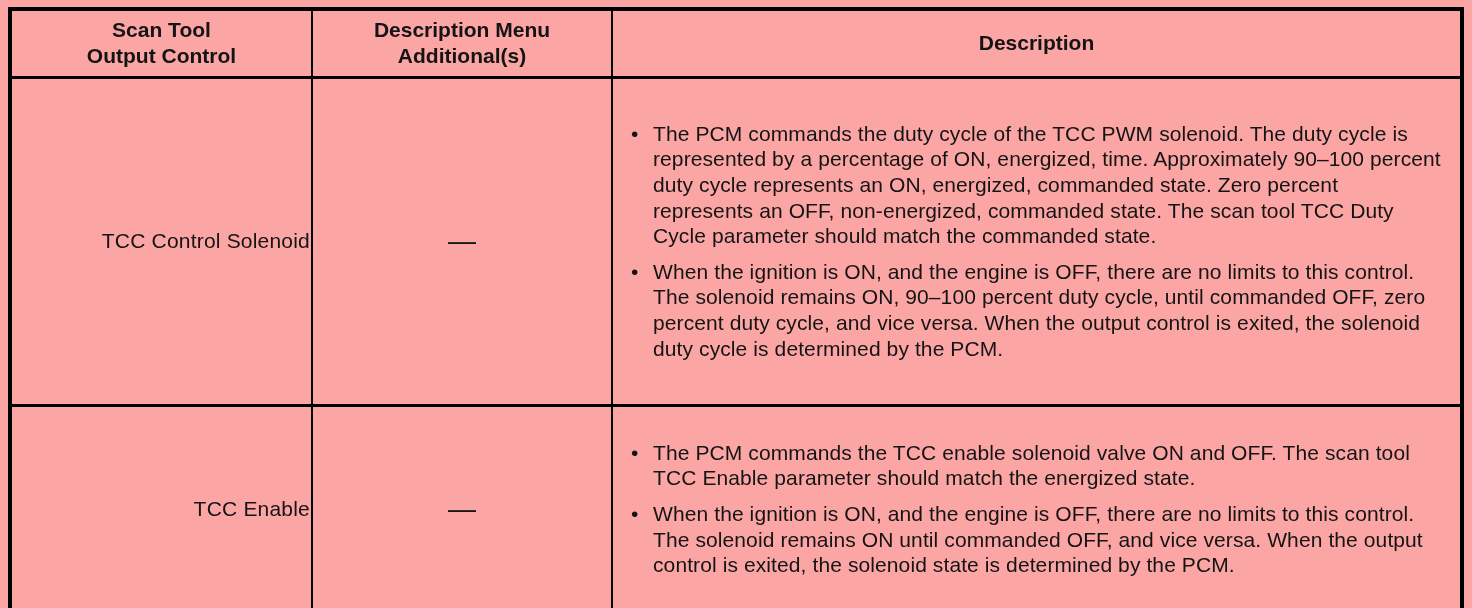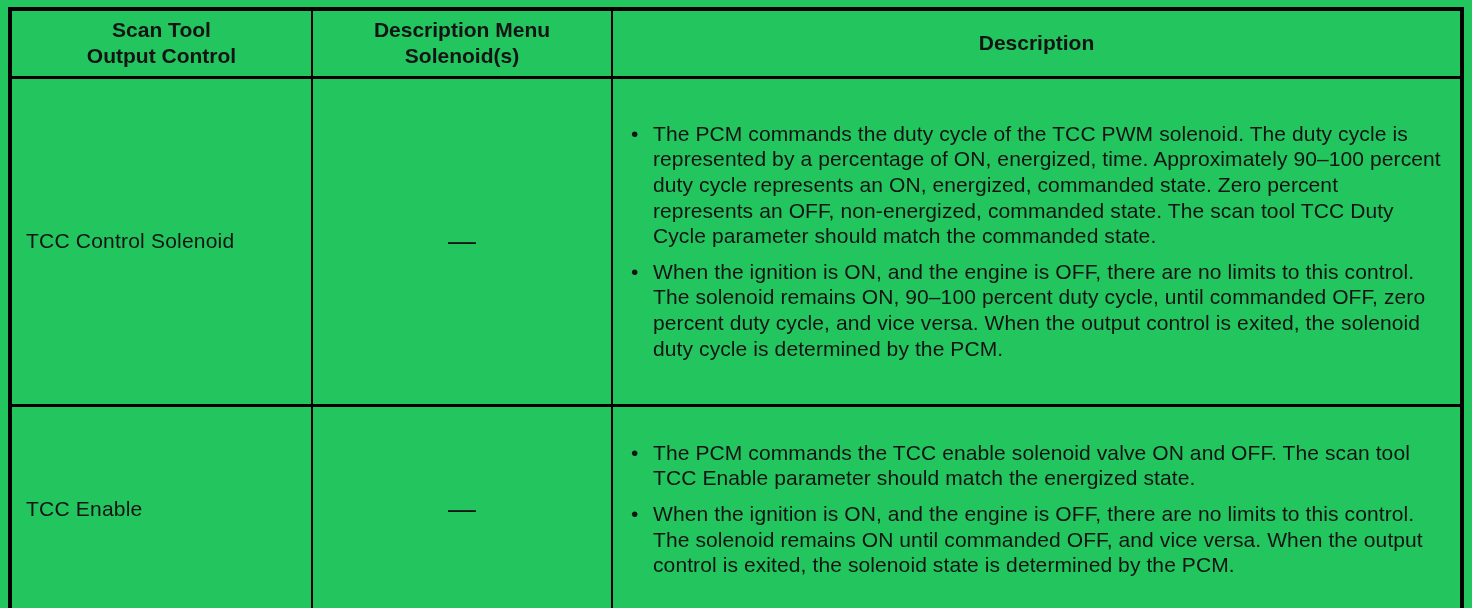--- a/index.html
+++ b/index.html
@@ -8,21 +8,21 @@
     background: #ffffff;
     font-family: "Liberation Sans", "DejaVu Sans", sans-serif;
     color: #141414;
     -webkit-font-smoothing: antialiased;
   }
   .page {
     width: 1472px;
     height: 608px;
     box-sizing: border-box;
     padding: 7px 8px;
-    background: #22c55e;
+    background: #fca5a5;
   }
   table.scan-table {
     width: 100%;
     height: 100%;
     border-collapse: collapse;
     table-layout: fixed;
     border: 4px solid #000;
   }
   table.scan-table th,
   table.scan-table td {
@@ -46,21 +46,21 @@
     font-weight: bold;
     text-align: center;
     line-height: 1.25;
     padding: 6px 4px;
     height: 46px;
   }
   th .hline { display: block; }
 
   td.control-cell {
     font-size: 21px;
-    text-align: left;
+    text-align: right;
     padding-left: 14px;
     font-weight: normal;
     letter-spacing: 0.2px;
   }
   td.menu-cell {
     text-align: center;
     font-size: 28px;
     font-weight: normal;
   }
   td.desc-cell {
@@ -101,21 +101,21 @@
       <col class="c3">
     </colgroup>
     <thead>
       <tr>
         <th>
           <span class="hline">Scan Tool</span>
           <span class="hline">Output Control</span>
         </th>
         <th>
           <span class="hline">Description Menu</span>
-          <span class="hline">Solenoid(s)</span>
+          <span class="hline">Additional(s)</span>
         </th>
         <th>
           <span class="hline">Description</span>
         </th>
       </tr>
     </thead>
     <tbody>
       <tr class="row-1">
         <td class="control-cell">TCC Control Solenoid</td>
         <td class="menu-cell">—</td>

